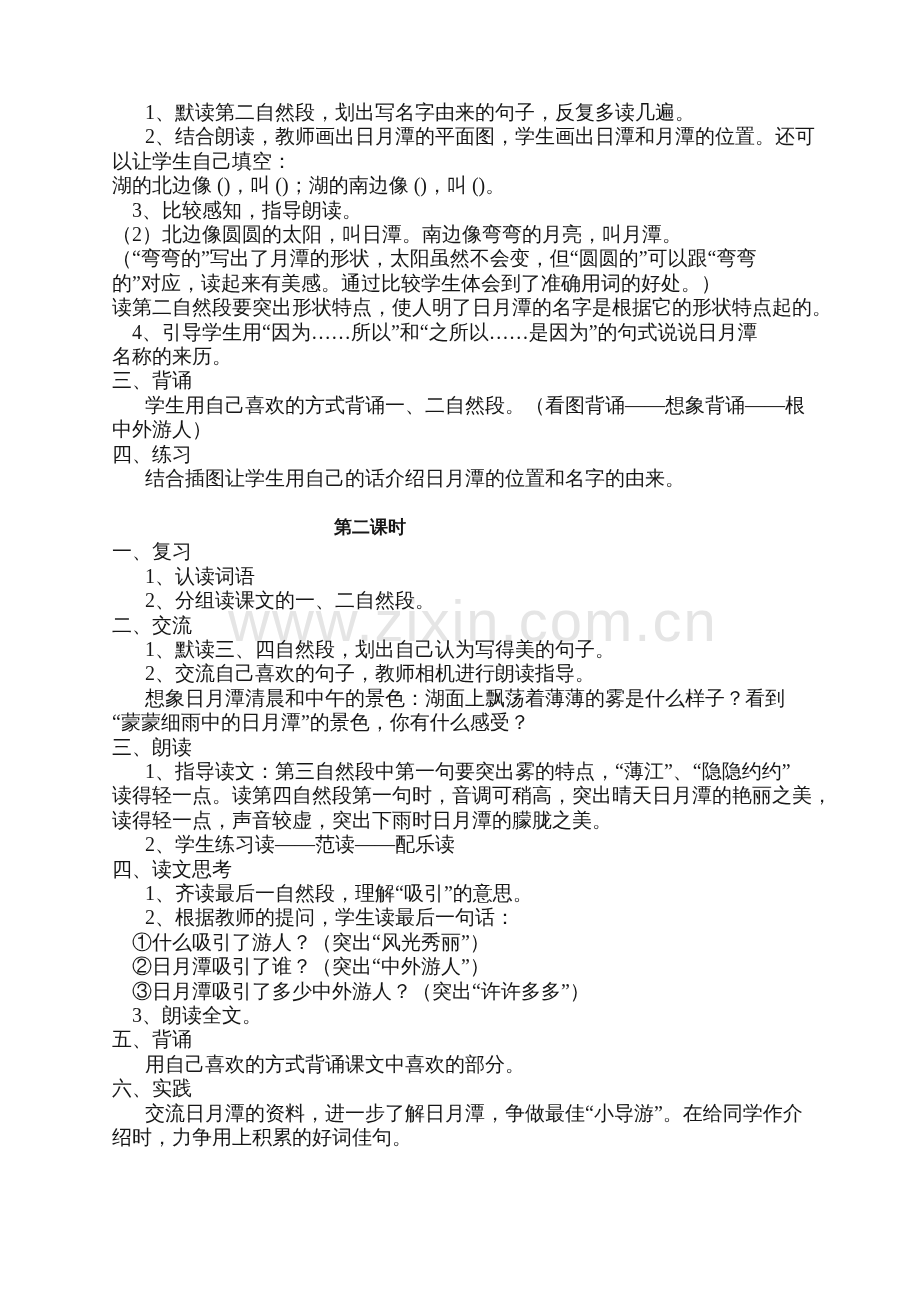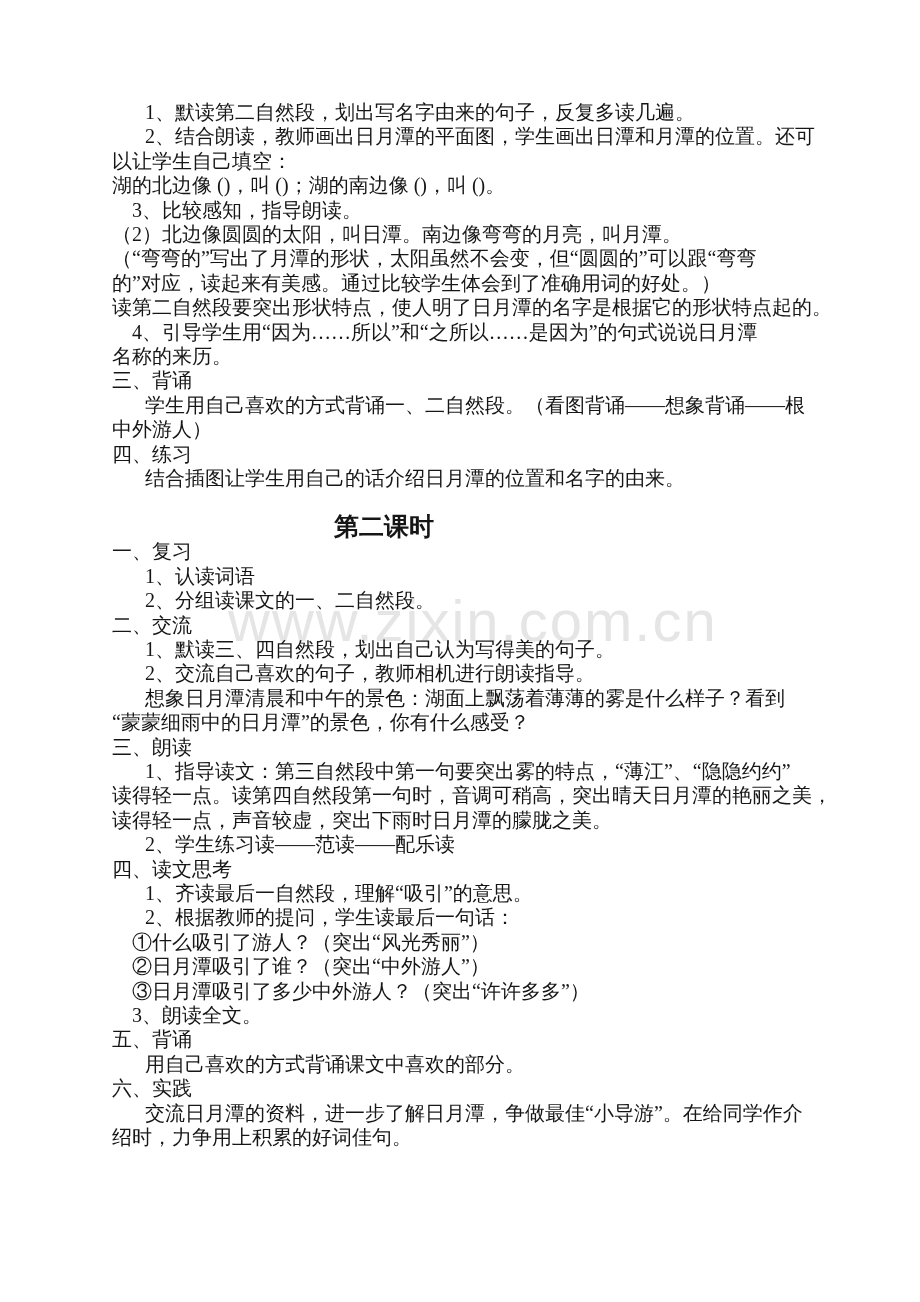--- a/index.html
+++ b/index.html
@@ -27,21 +27,21 @@
     color: #161616;
     font-size: 20px; line-height: 24.4px;
   }
   .line { white-space: nowrap; font-family: Liberation Serif, serif; }
   .i1 { padding-left: 20px; }
   .i2 { padding-left: 33px; }
   .spacer { height: 24.4px; }
   .heading {
     font-weight: bold;
     padding-left: 222px;
-    font-size: 25px;
+    font-size: 18px;
     white-space: nowrap;
   }
 </style>
 </head>
 <body>
 
 <div class="page">
   <div class="watermark">www.zixin.com.cn</div>
 
   <div class="content">

